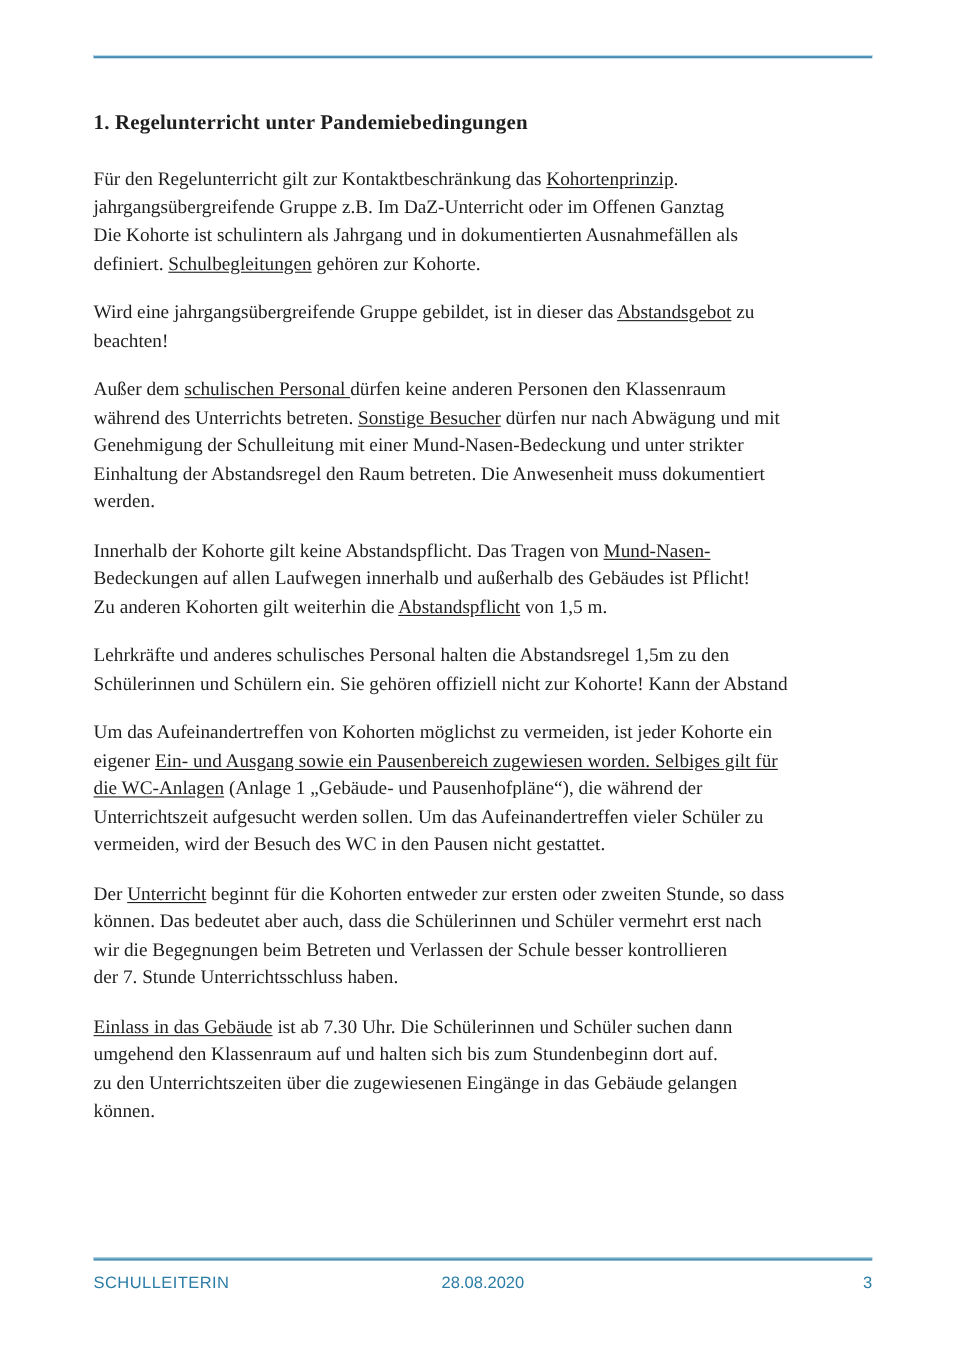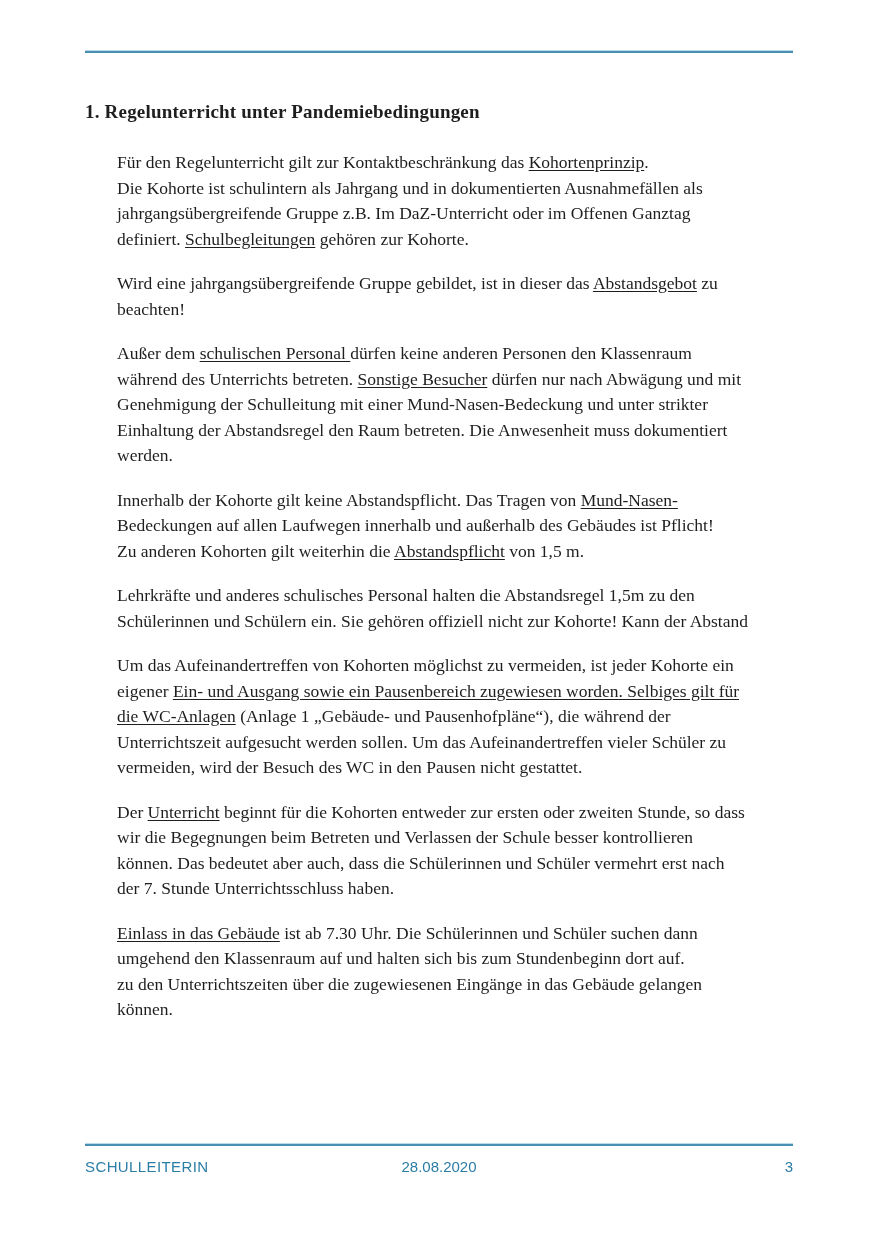--- a/index.html
+++ b/index.html
@@ -40,21 +40,20 @@
     letter-spacing: 0.2px;
   }
   .para {
     margin: 0 0 19px 0;
     font-size: 17.5px;
     line-height: 25.5px;
   }
   .para .line {
     display: block;
     white-space: pre;
-    margin-left: 32px;
   }
   .u {
     text-decoration: underline;
     text-underline-offset: 2px;
   }
   .footer {
     position: absolute;
     left: 85px;
     top: 1158px;
     width: 708px;
@@ -72,22 +71,22 @@
 <body>
 
 <div class="page">
   <div class="rule rule-top"></div>
 
   <div class="content">
     <h1 class="heading">1. Regelunterricht unter Pandemiebedingungen</h1>
     <div id="paragraphs">
         <p class="para">
           <span class="line"><span class="run">Für den Regelunterricht gilt zur Kontaktbeschränkung das </span><span class="run u">Kohortenprinzip</span><span class="run">.</span></span>
+          <span class="line"><span class="run">jahrgangsübergreifende Gruppe z.B. Im DaZ-Unterricht oder im Offenen Ganztag</span></span>
           <span class="line"><span class="run">Die Kohorte ist schulintern als Jahrgang und in dokumentierten Ausnahmefällen als</span></span>
-          <span class="line"><span class="run">jahrgangsübergreifende Gruppe z.B. Im DaZ-Unterricht oder im Offenen Ganztag</span></span>
           <span class="line"><span class="run">definiert. </span><span class="run u">Schulbegleitungen</span><span class="run"> gehören zur Kohorte.</span></span>
         </p>
         <p class="para">
           <span class="line"><span class="run">Wird eine jahrgangsübergreifende Gruppe gebildet, ist in dieser das </span><span class="run u">Abstandsgebot</span><span class="run"> zu</span></span>
           <span class="line"><span class="run">beachten!</span></span>
         </p>
         <p class="para">
           <span class="line"><span class="run">Außer dem </span><span class="run u">schulischen Personal </span><span class="run">dürfen keine anderen Personen den Klassenraum</span></span>
           <span class="line"><span class="run">während des Unterrichts betreten. </span><span class="run u">Sonstige Besucher</span><span class="run"> dürfen nur nach Abwägung und mit</span></span>
           <span class="line"><span class="run">Genehmigung der Schulleitung mit einer Mund-Nasen-Bedeckung und unter strikter</span></span>
@@ -105,22 +104,22 @@
         </p>
         <p class="para">
           <span class="line"><span class="run">Um das Aufeinandertreffen von Kohorten möglichst zu vermeiden, ist jeder Kohorte ein</span></span>
           <span class="line"><span class="run">eigener </span><span class="run u">Ein- und Ausgang sowie ein Pausenbereich zugewiesen worden. Selbiges gilt für</span></span>
           <span class="line"><span class="run u">die WC-Anlagen</span><span class="run"> (Anlage 1 „Gebäude- und Pausenhofpläne“), die während der</span></span>
           <span class="line"><span class="run">Unterrichtszeit aufgesucht werden sollen. Um das Aufeinandertreffen vieler Schüler zu</span></span>
           <span class="line"><span class="run">vermeiden, wird der Besuch des WC in den Pausen nicht gestattet.</span></span>
         </p>
         <p class="para">
           <span class="line"><span class="run">Der </span><span class="run u">Unterricht</span><span class="run"> beginnt für die Kohorten entweder zur ersten oder zweiten Stunde, so dass</span></span>
+          <span class="line"><span class="run">können. Das bedeutet aber auch, dass die Schülerinnen und Schüler vermehrt erst nach</span></span>
           <span class="line"><span class="run">wir die Begegnungen beim Betreten und Verlassen der Schule besser kontrollieren</span></span>
-          <span class="line"><span class="run">können. Das bedeutet aber auch, dass die Schülerinnen und Schüler vermehrt erst nach</span></span>
           <span class="line"><span class="run">der 7. Stunde Unterrichtsschluss haben.</span></span>
         </p>
         <p class="para">
           <span class="line"><span class="run u">Einlass in das Gebäude</span><span class="run"> ist ab 7.30 Uhr. Die Schülerinnen und Schüler suchen dann</span></span>
           <span class="line"><span class="run">umgehend den Klassenraum auf und halten sich bis zum Stundenbeginn dort auf.</span></span>
           <span class="line"><span class="run">zu den Unterrichtszeiten über die zugewiesenen Eingänge in das Gebäude gelangen</span></span>
           <span class="line"><span class="run">können.</span></span>
         </p>
       </div>
   </div>

